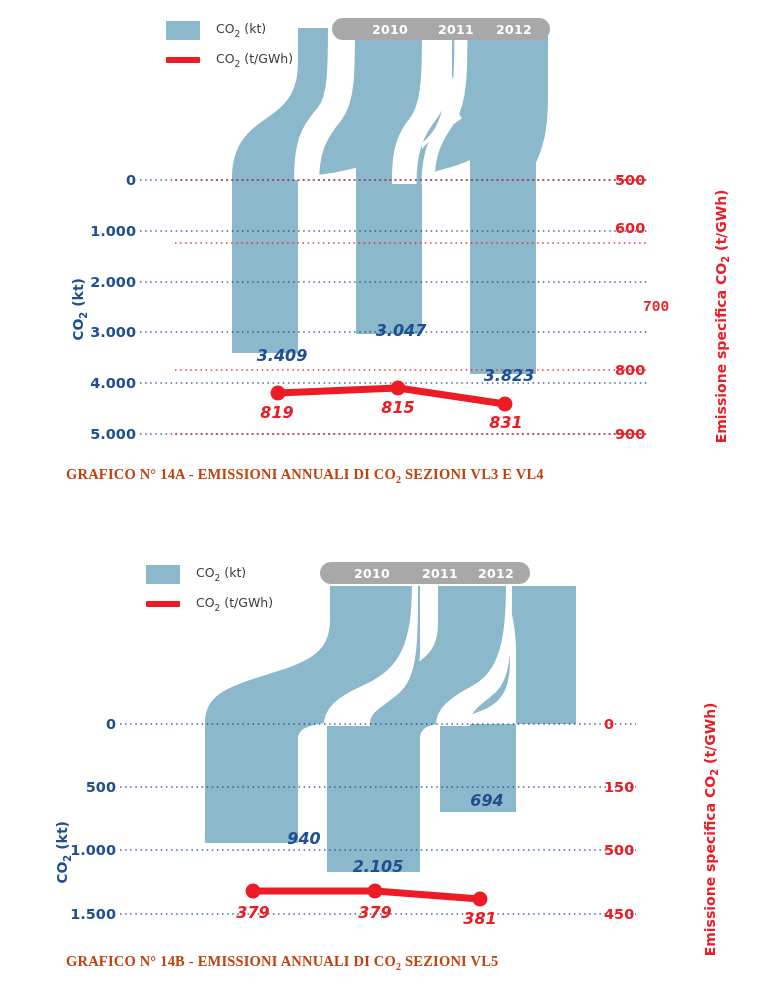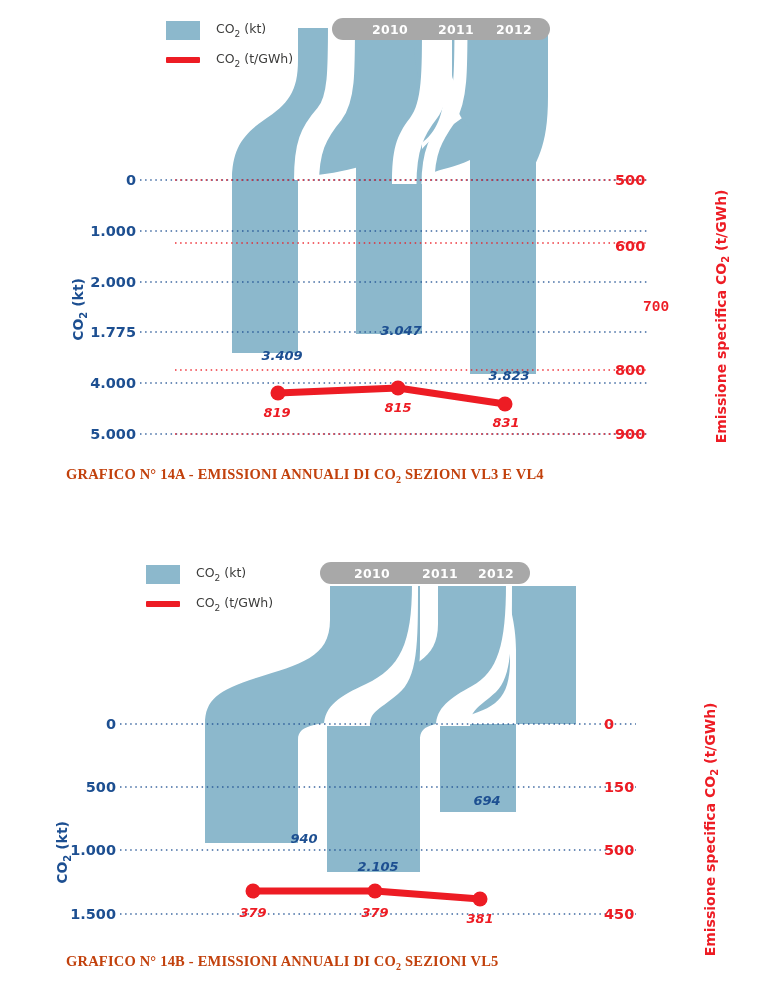--- a/index.html
+++ b/index.html
@@ -71,21 +71,21 @@
     white-space: nowrap;
     transform-origin: 50% 50%;
   }
   .axis-title sub { font-size: 10px; }
   .axis-left-title  { color: #1d4f91; transform: rotate(-90deg); }
   .axis-right-title { color: #ed1c24; transform: rotate(-90deg); }
 
   
   .val-label {
     position: absolute;
-    font-size: 13px;
+    font-size: 16px;
     font-style: italic;
     font-weight: bold;
     font-family: "DejaVu Sans", sans-serif;
     white-space: nowrap;
     transform: translate(-50%, -50%);
   }
   .val-bar  { color: #1d4f91; }
   .val-line { color: #ed1c24; }
 
   
@@ -188,26 +188,26 @@
 
       <div class="year-pill" style="left:332px; top:18px; width:218px;">
         <span style="left:58px;">2010</span>
         <span style="left:124px;">2011</span>
         <span style="left:182px;">2012</span>
       </div>
 
       <div class="tick tick-left" style="left:60px; top:180px; width:76px;">0</div>
       <div class="tick tick-left" style="left:60px; top:231px; width:76px;">1.000</div>
       <div class="tick tick-left" style="left:60px; top:282px; width:76px;">2.000</div>
-      <div class="tick tick-left" style="left:60px; top:332px; width:76px;">1.775</div>
+      <div class="tick tick-left" style="left:60px; top:332px; width:76px;">3.000</div>
       <div class="tick tick-left" style="left:60px; top:383px; width:76px;">4.000</div>
       <div class="tick tick-left" style="left:60px; top:434px; width:76px;">5.000</div>
 
       <div class="tick tick-right" style="left:615px; top:180px;">500</div>
-      <div class="tick tick-right" style="left:615px; top:246px;">600</div>
+      <div class="tick tick-right" style="left:615px; top:228px;">600</div>
       <div class="tick tick-right" style="left:643px; top:307px;font-family:Liberation Mono, monospace;">700</div>
       <div class="tick tick-right" style="left:615px; top:370px;">800</div>
       <div class="tick tick-right" style="left:615px; top:434px;">900</div>
 
       <div class="axis-title axis-left-title" style="left:48px; top:300px;"><span>CO</span><sub>2</sub><span> (kt)</span></div>
       <div class="axis-title axis-right-title" style="left:595px; top:307px;"><span>Emissione specifica CO</span><sub>2</sub><span> (t/GWh)</span></div>
 
       <div class="val-label val-bar" style="left:282px; top:355px;">3.409</div>
       <div class="val-label val-bar" style="left:401px; top:330px;">3.047</div>
       <div class="val-label val-bar" style="left:509px; top:375px;">3.823</div>

